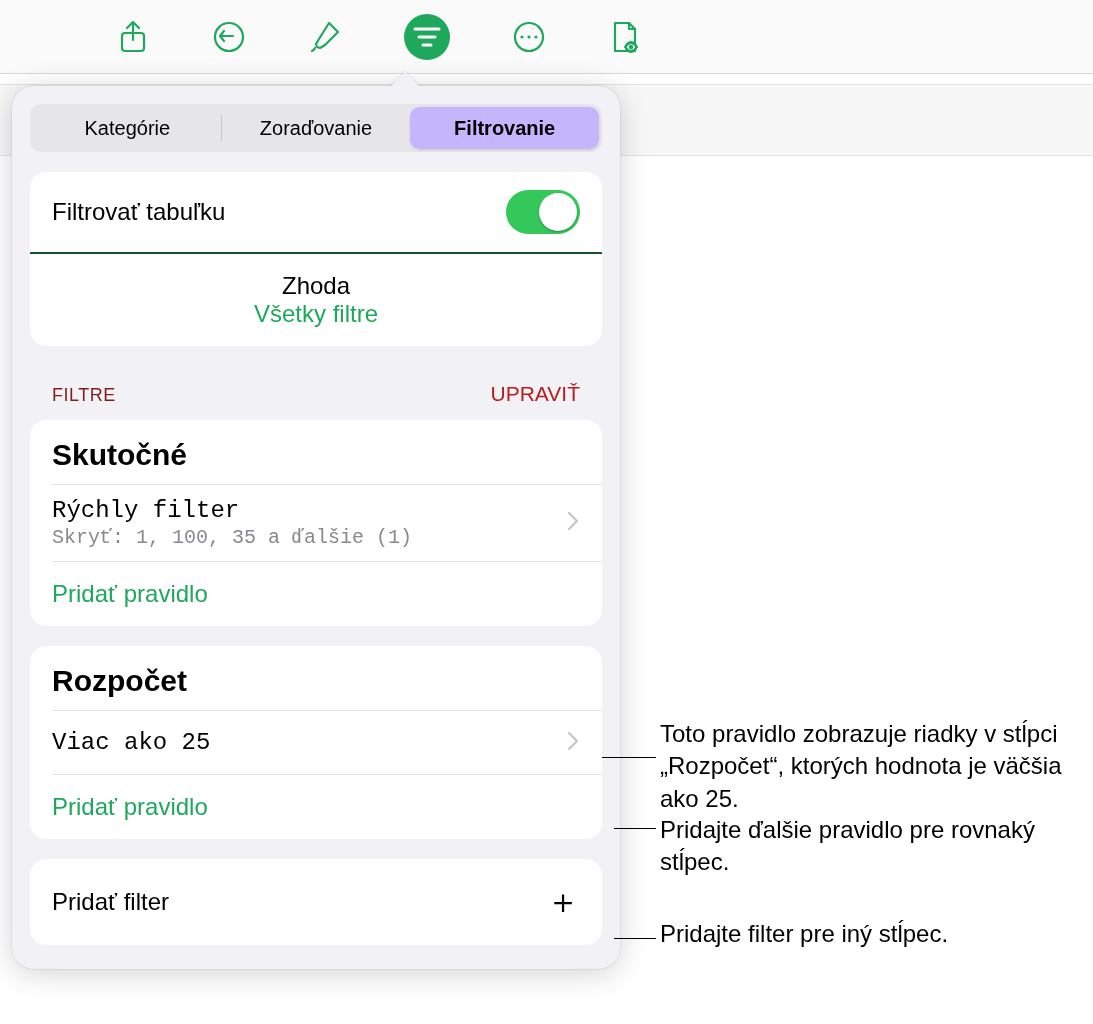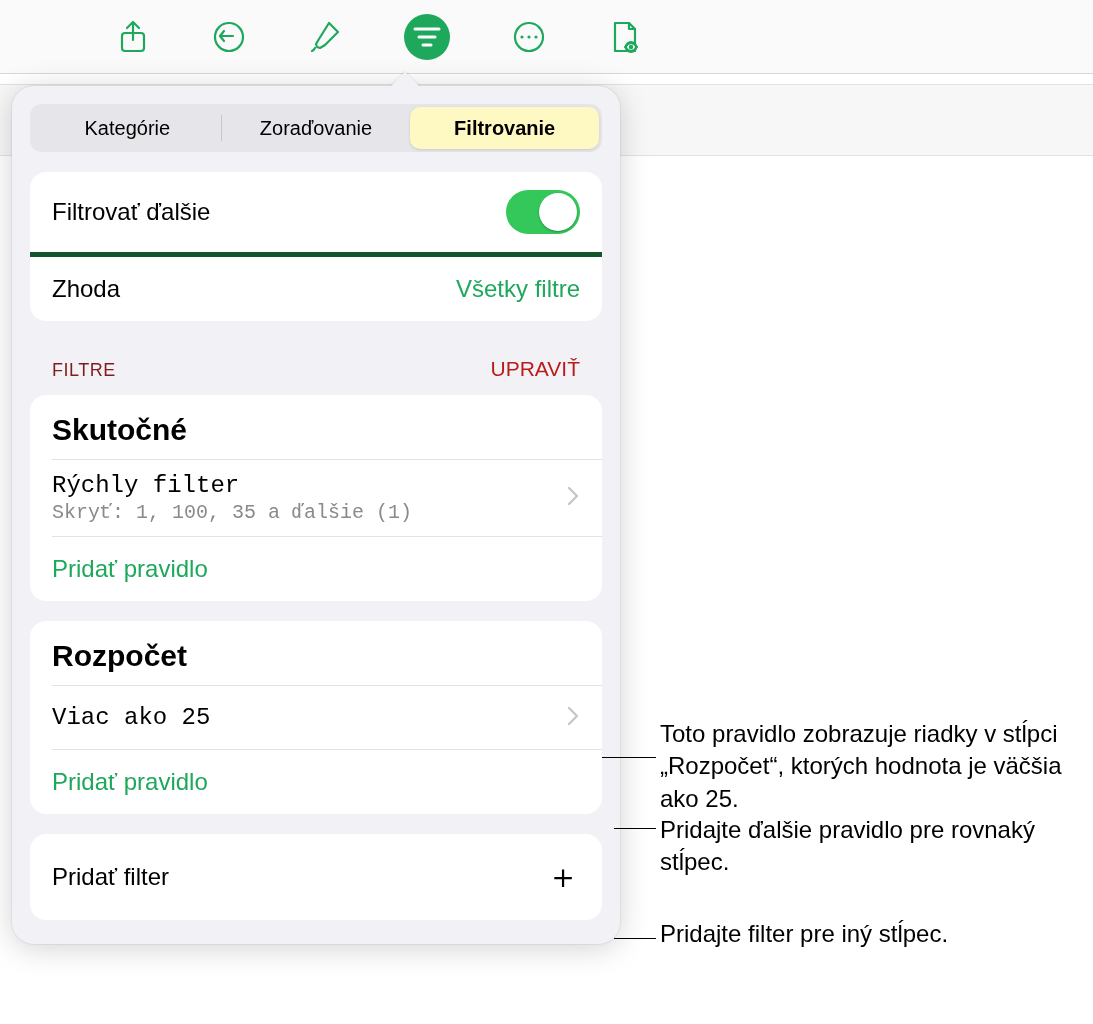--- a/index.html
+++ b/index.html
@@ -79,42 +79,42 @@
     font-size: 20px;
     color: #000;
     border-radius: 10px;
     cursor: pointer;
     position:relative;
   }
   .seg-item:not(:last-child)::after{
     content:""; position:absolute; right:0; top:8px; bottom:8px; width:1px; background:#c8c8cc;
   }
   .seg-item.active {
-    background: #fef9c3;
+    background: #c4b5fd;
     font-weight: 600;
     box-shadow: 0 1px 3px rgba(0,0,0,0.12);
   }
   .seg-item.active::after, .seg-item.active + .seg-item::before { display:none; }
   .seg-item:nth-child(2).preactive::after{display:none;}
 
   .card {
     background: #fff;
     border-radius: 16px;
     margin-top: 20px;
     overflow: hidden;
   }
   .row {
     display: flex;
     align-items: center;
     justify-content: space-between;
     padding: 18px 22px;
     font-size: 24px;
     min-height: 66px;
   }
-  .sep { border-top: 5px solid #14532d; }
+  .sep { border-top: 2px solid #14532d; flex-direction: column; }
   .sep-inset { border-top: 1px solid #e3e3e6; margin-left:22px; }
   .row .label { color:#000; }
   .row .value-green { color:#1ea85c; font-size:24px; }
   .toggle {
     width: 74px; height: 44px; border-radius: 22px; background:#34c759; position:relative;
   }
   .toggle::after{
     content:""; position:absolute; right:3px; top:3px; width:38px; height:38px; background:#fff; border-radius:50%;
     box-shadow:0 1px 2px rgba(0,0,0,0.3);
   }
@@ -222,21 +222,21 @@
     <div class="seg-item preactive">
         <span>Zoraďovanie</span>
       </div>
     <div class="seg-item active">
         <span>Filtrovanie</span>
       </div>
   </div>
 
   <div class="card">
     <div class="row">
-      <span class="label">Filtrovať ďalšie</span>
+      <span class="label">Filtrovať tabuľku</span>
       <div class="toggle"></div>
     </div>
     <div class="row sep">
       <span class="label">Zhoda</span>
       <span class="value-green">Všetky filtre</span>
     </div>
   </div>
 
   <div class="section-header">
     <span class="sh-label">FILTRE</span>

